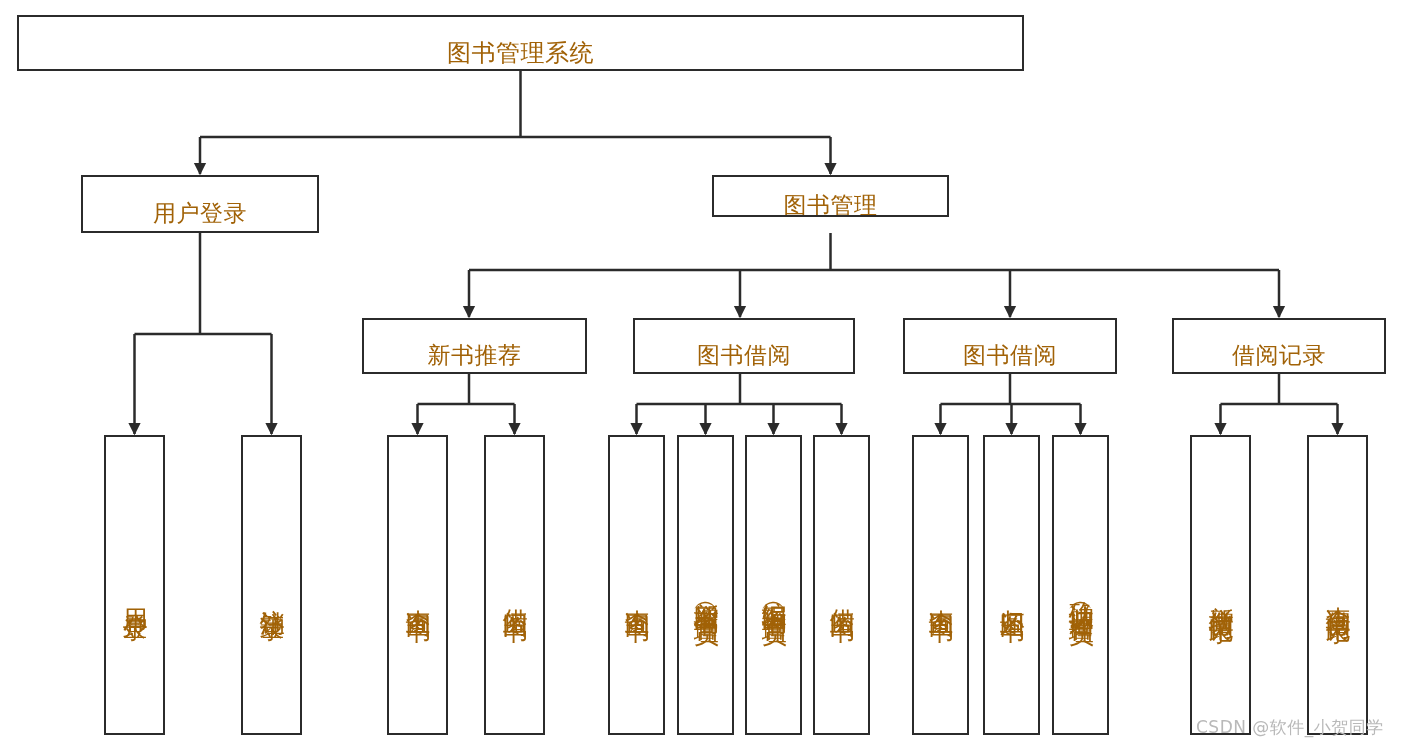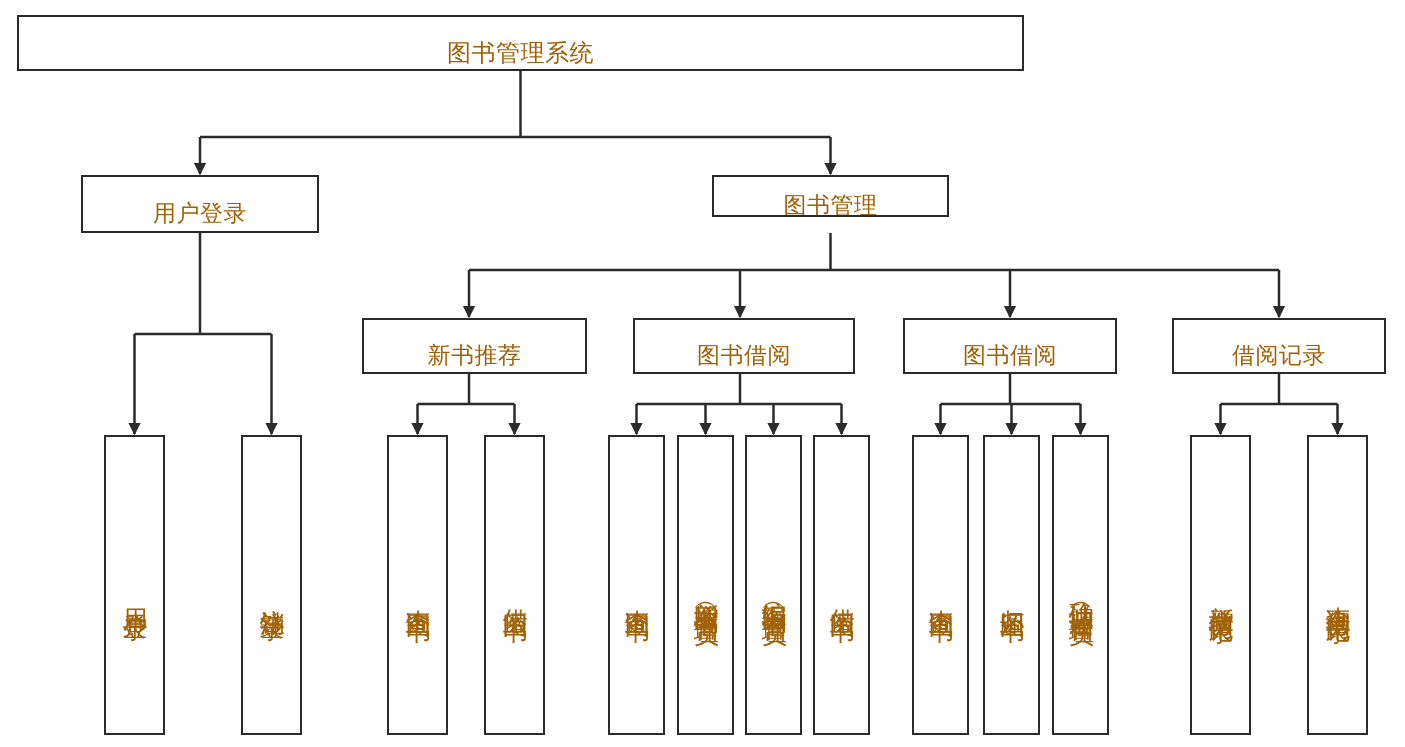--- a/index.html
+++ b/index.html
@@ -172,14 +172,15 @@
         <span class="label">确认归还（管理员）</span>
       </div>
       <div class="node vert" style="left: 1190px; top: 435px; width: 61px; height: 300px;">
         <span class="label">新增借阅记录</span>
       </div>
       <div class="node vert" style="left: 1307px; top: 435px; width: 61px; height: 300px;">
         <span class="label">查询借阅记录</span>
       </div>
     </div>
 
+  <div class="watermark" style="left:1196px; top:716px;">CSDN @软件_小贺同学</div>
 
 </div>
 
 </body></html>

